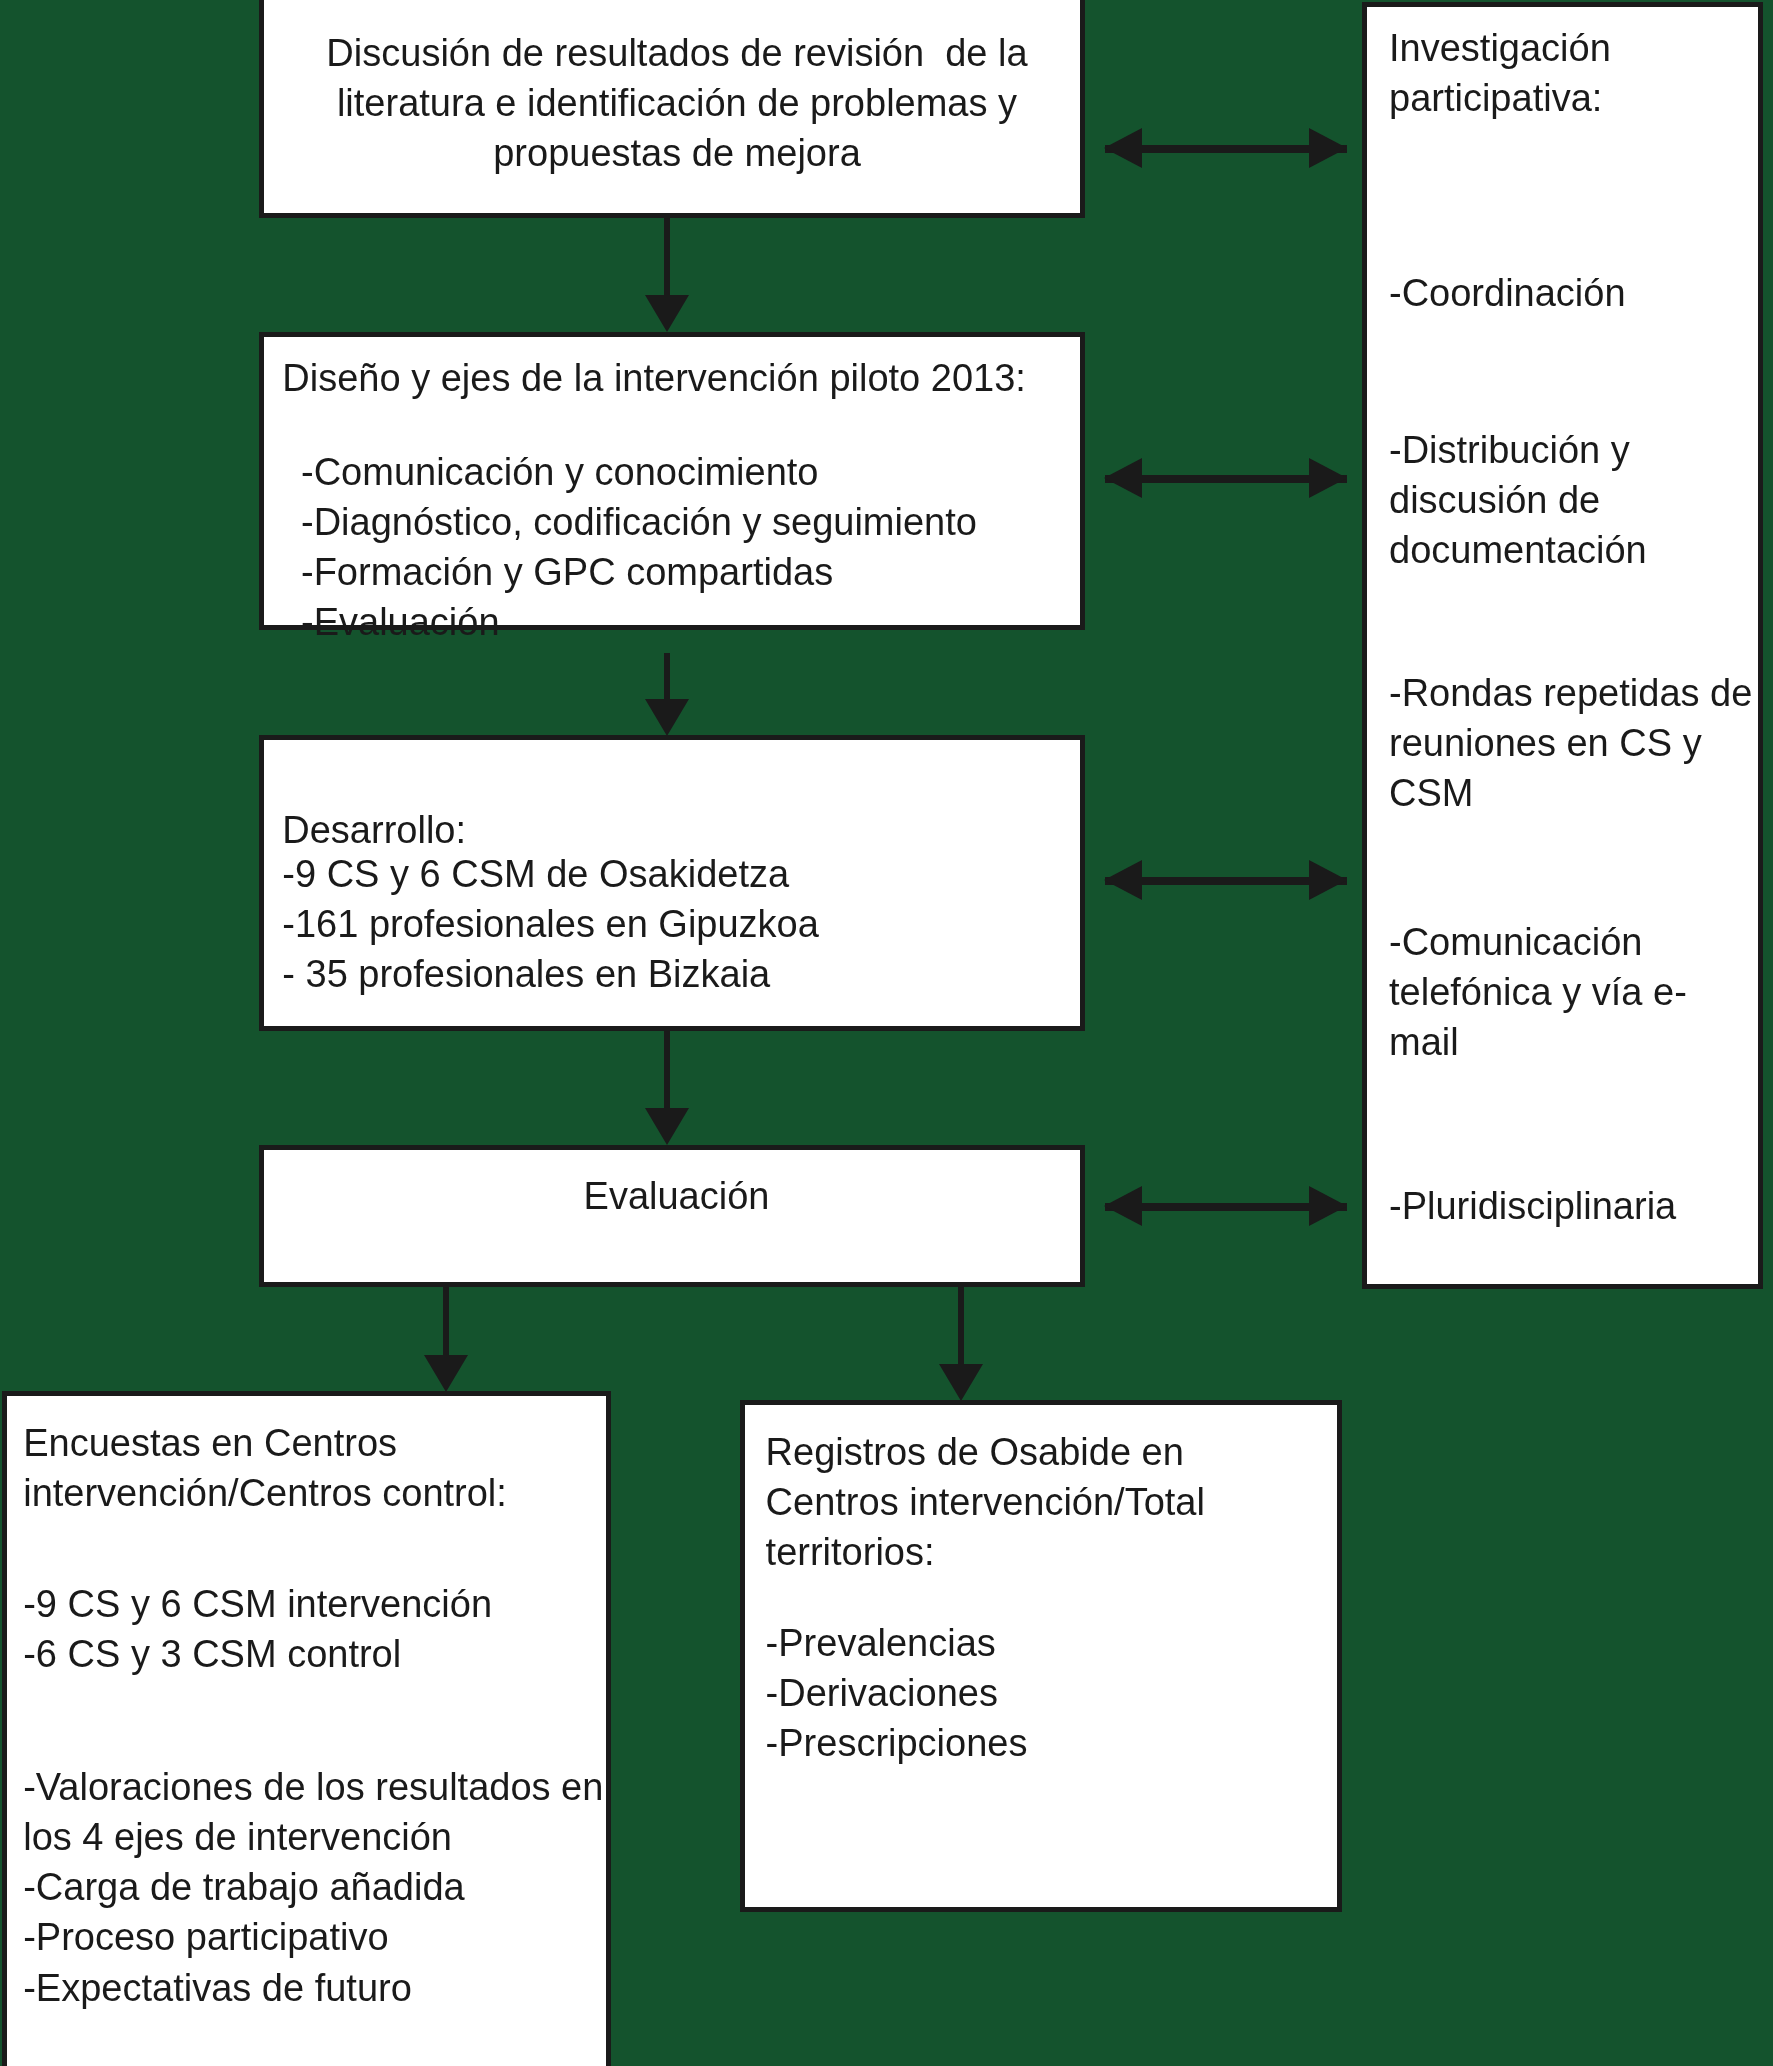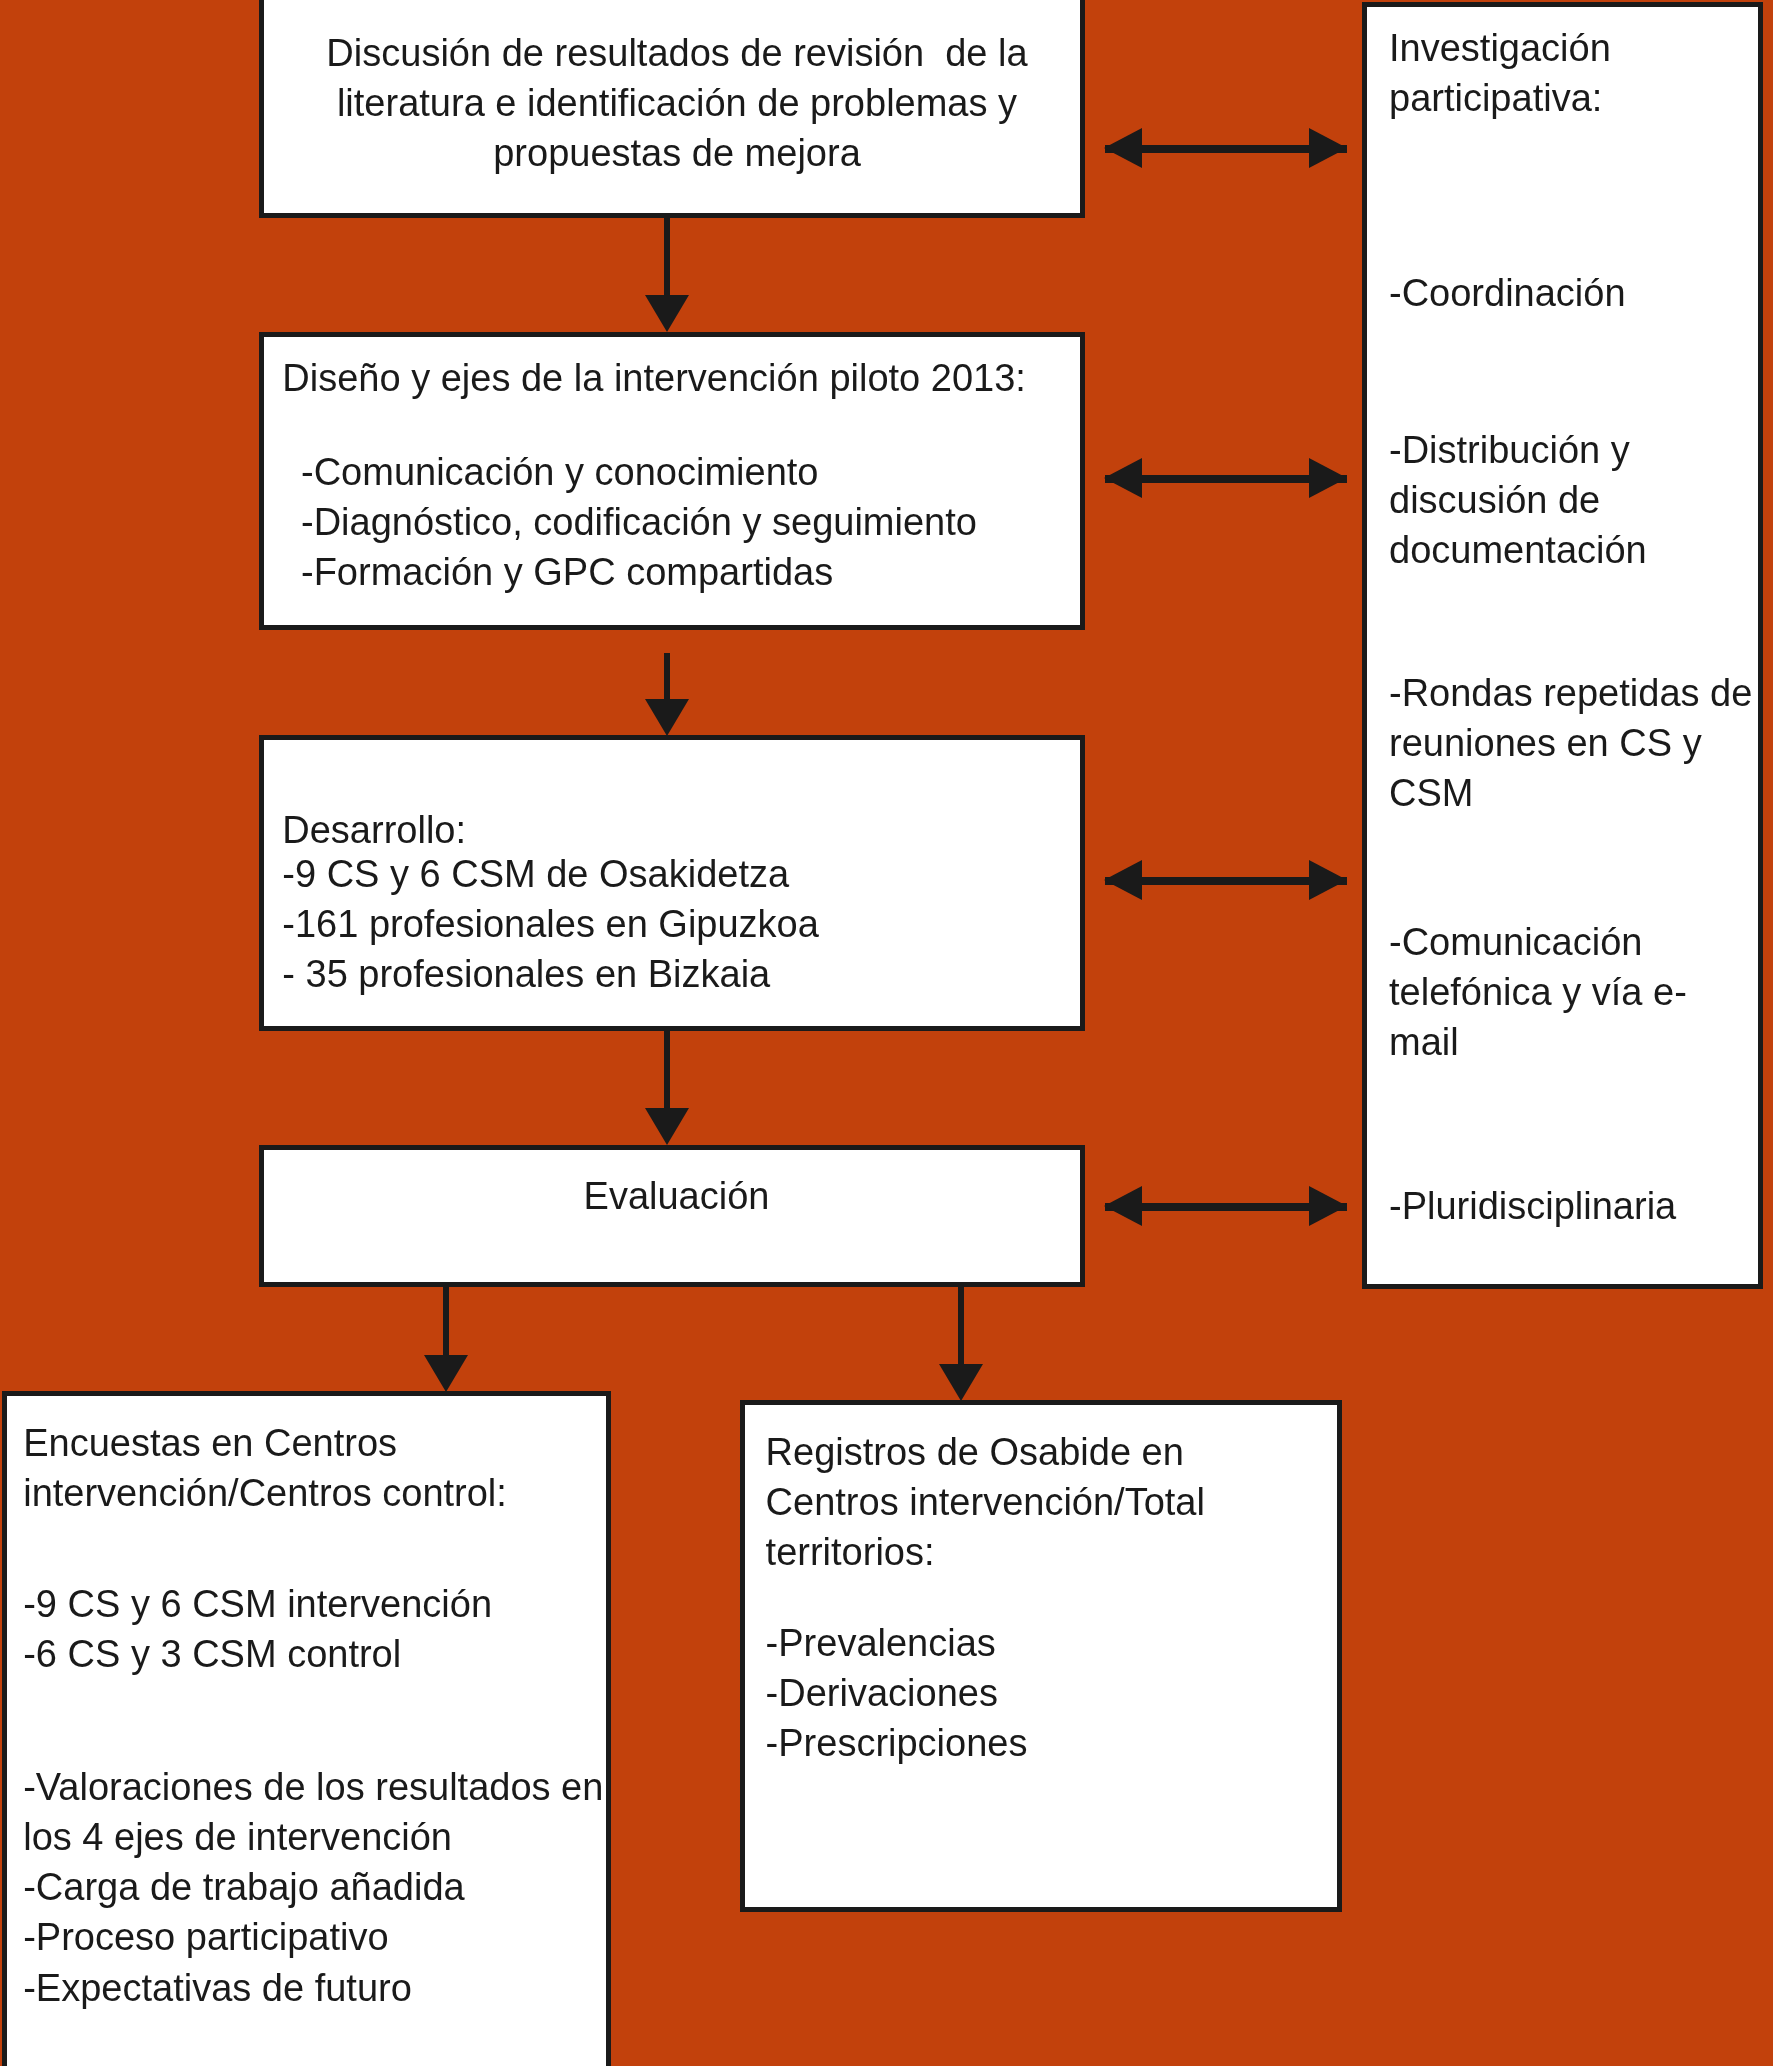--- a/index.html
+++ b/index.html
@@ -4,21 +4,21 @@
 <style>
   html, body {
     margin: 0;
     padding: 0;
     background: #ffffff;
   }
   #page {
     position: relative;
     width: 1773px;
     height: 2066px;
-    background: #c2410c;
+    background: #14532d;
     overflow: hidden;
     font-family: "Liberation Sans", sans-serif;
     color: #1a1a1a;
   }
   .box {
     position: absolute;
     box-sizing: border-box;
     border: 5.1px solid #1a1a1a;
     background: #ffffff;
   }
@@ -95,20 +95,21 @@
     <div class="shaft" style="height:79px;"></div>
     <div class="head" style="top:77px;"></div>
   </div>
 
   <div class="box" style="left:259px; top:332px; width:826px; height:298px;">
     <div class="txt" style="left:18.3px; top:16px; width:785px;">Diseño y ejes de la intervención piloto 2013:</div>
     <div style="position:absolute; left:37px; top:110px; width:771px;">
       <div class="txt" style="position:relative; left:0; top:0;">-Comunicación y conocimiento</div>
       <div class="txt" style="position:relative; left:0; top:0;">-Diagnóstico, codificación y seguimiento</div>
       <div class="txt" style="position:relative; left:0; top:0;">-Formación y GPC compartidas</div>
+      <div class="txt" style="position:relative; left:0; top:0;">-Evaluación</div>
     </div>
   </div>
 
   <div class="arrow-v" style="left:664px; top:653px;">
     <div class="shaft" style="height:50px;"></div>
     <div class="head" style="top:46px;"></div>
   </div>
 
   <div class="box" style="left:259px; top:735px; width:826px; height:296px;">
     <div class="txt" style="left:18.3px; top:19px; width:785px;margin-top:46px;">Desarrollo:</div>

